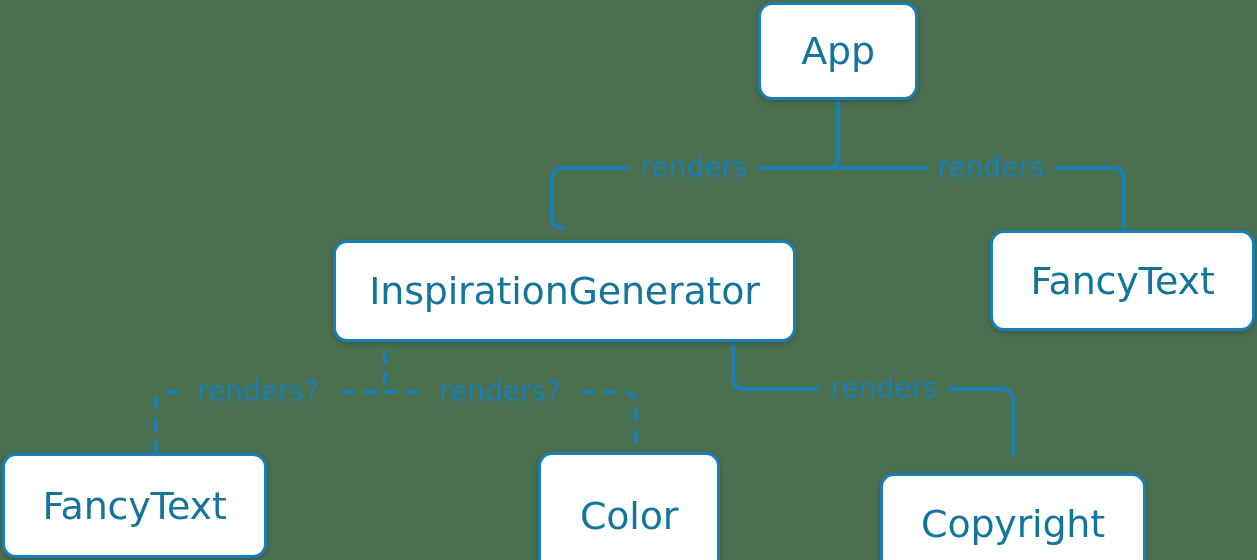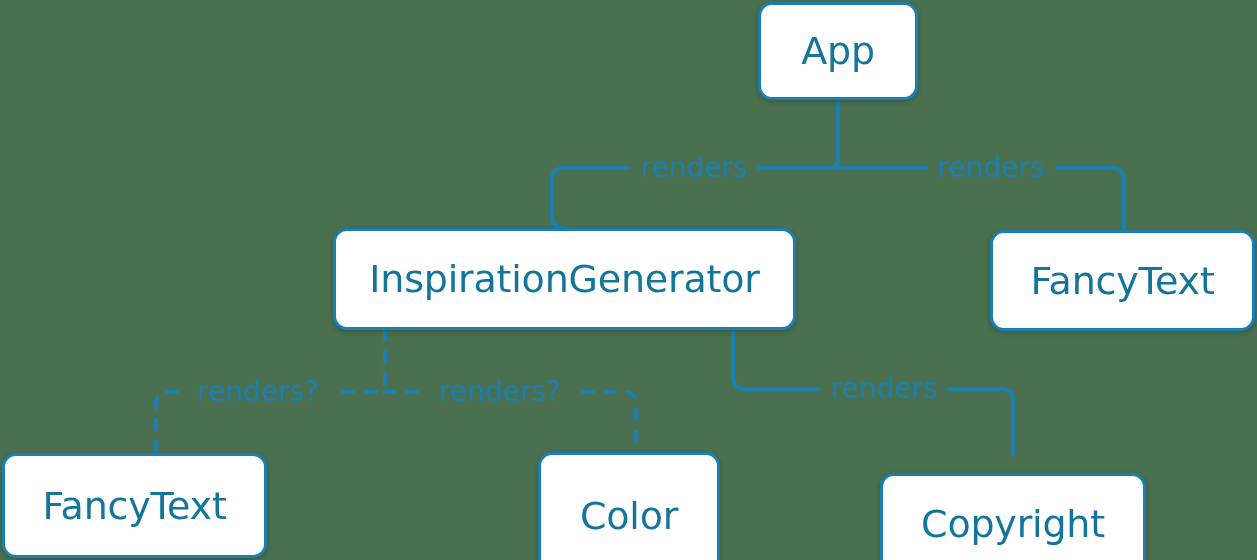--- a/index.html
+++ b/index.html
@@ -93,21 +93,21 @@
   <div class="edge-label" style="left:694px; top:168px;">renders</div>
   <div class="edge-label" style="left:991px; top:168px;">renders</div>
   <div class="edge-label" style="left:258px; top:392px;">renders?</div>
   <div class="edge-label" style="left:500px; top:392px;">renders?</div>
   <div class="edge-label" style="left:884px; top:389px;">renders</div>
 
   <div class="node" style="left:758px; top:2px; width:160px; height:98px;">
     <span class="node-label">App</span>
   </div>
 
-  <div class="node" style="left:333px; top:228px; width:463px; height:102px;">
+  <div class="node" style="left:333px; top:240px; width:463px; height:102px;">
     <span class="node-label">InspirationGenerator</span>
   </div>
 
   <div class="node" style="left:990px; top:230px; width:265px; height:101px;">
     <span class="node-label">FancyText</span>
   </div>
 
   <div class="node" style="left:2px; top:453px; width:265px; height:105px;">
     <span class="node-label">FancyText</span>
   </div>

